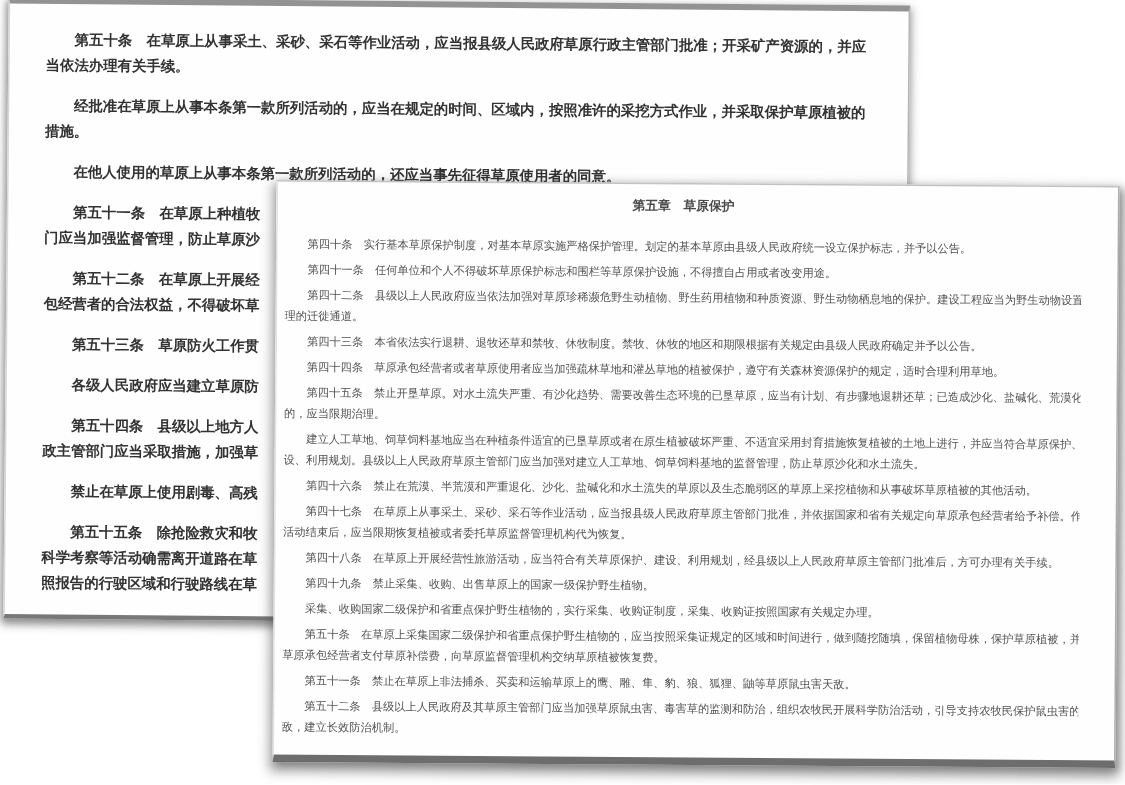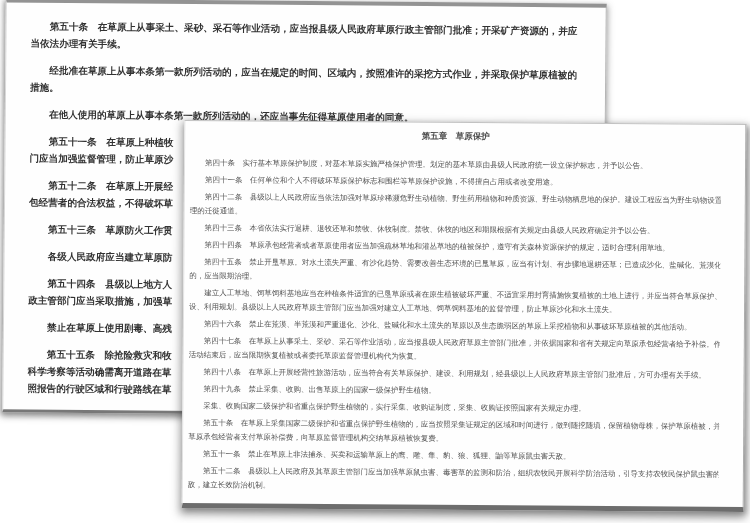--- a/index.html
+++ b/index.html
@@ -1,19 +1,19 @@
 <!DOCTYPE html>
 <html><head>
 <meta charset="utf-8">
 <style>
   html,body { margin:0; padding:0; background:#ffffff; }
   #stage {
     position:relative; width:750px; height:523px; overflow:hidden;
     background:#ffffff;
-    font-family:Liberation Mono, monospace;
+    font-family:Liberation Serif, serif;
   }
   .page {
     position:absolute; background:#fefefe; box-sizing:border-box;
   }
   
   #back-page {
     left:4px; top:1px; width:601px; height:414px;
     transform:rotate(0.5deg); transform-origin:50% 50%;
     border-top:4px solid #939393;
     border-right:1px solid #b5b5b5;

